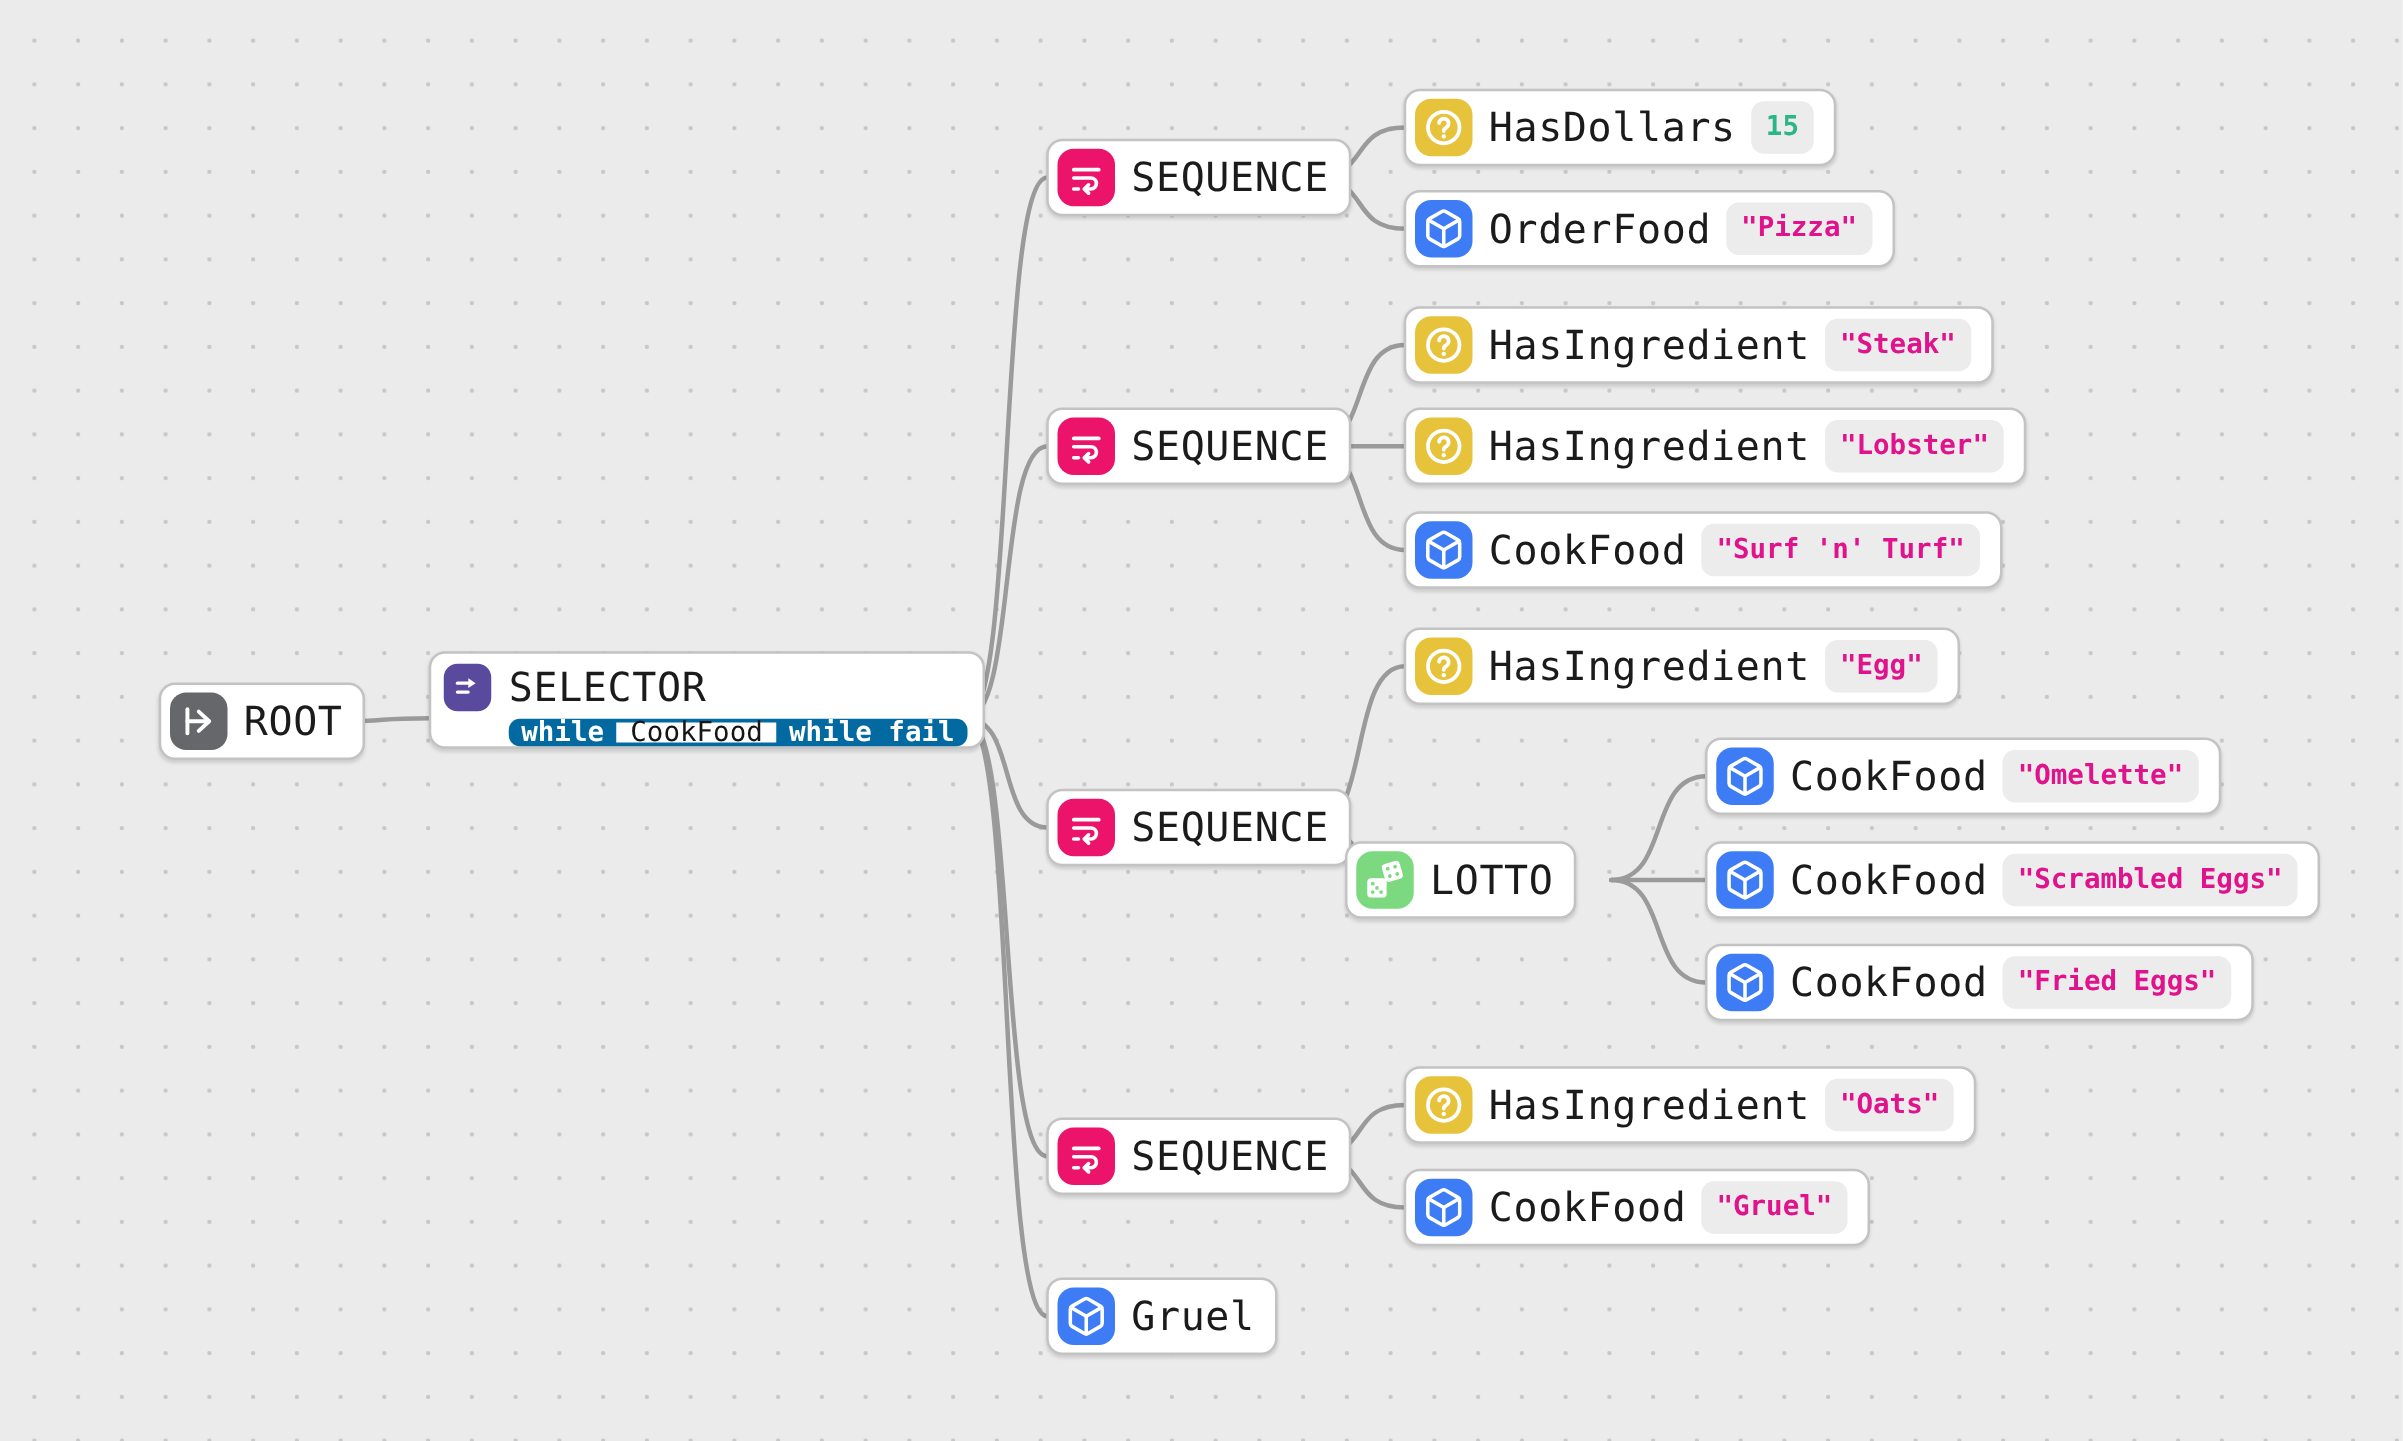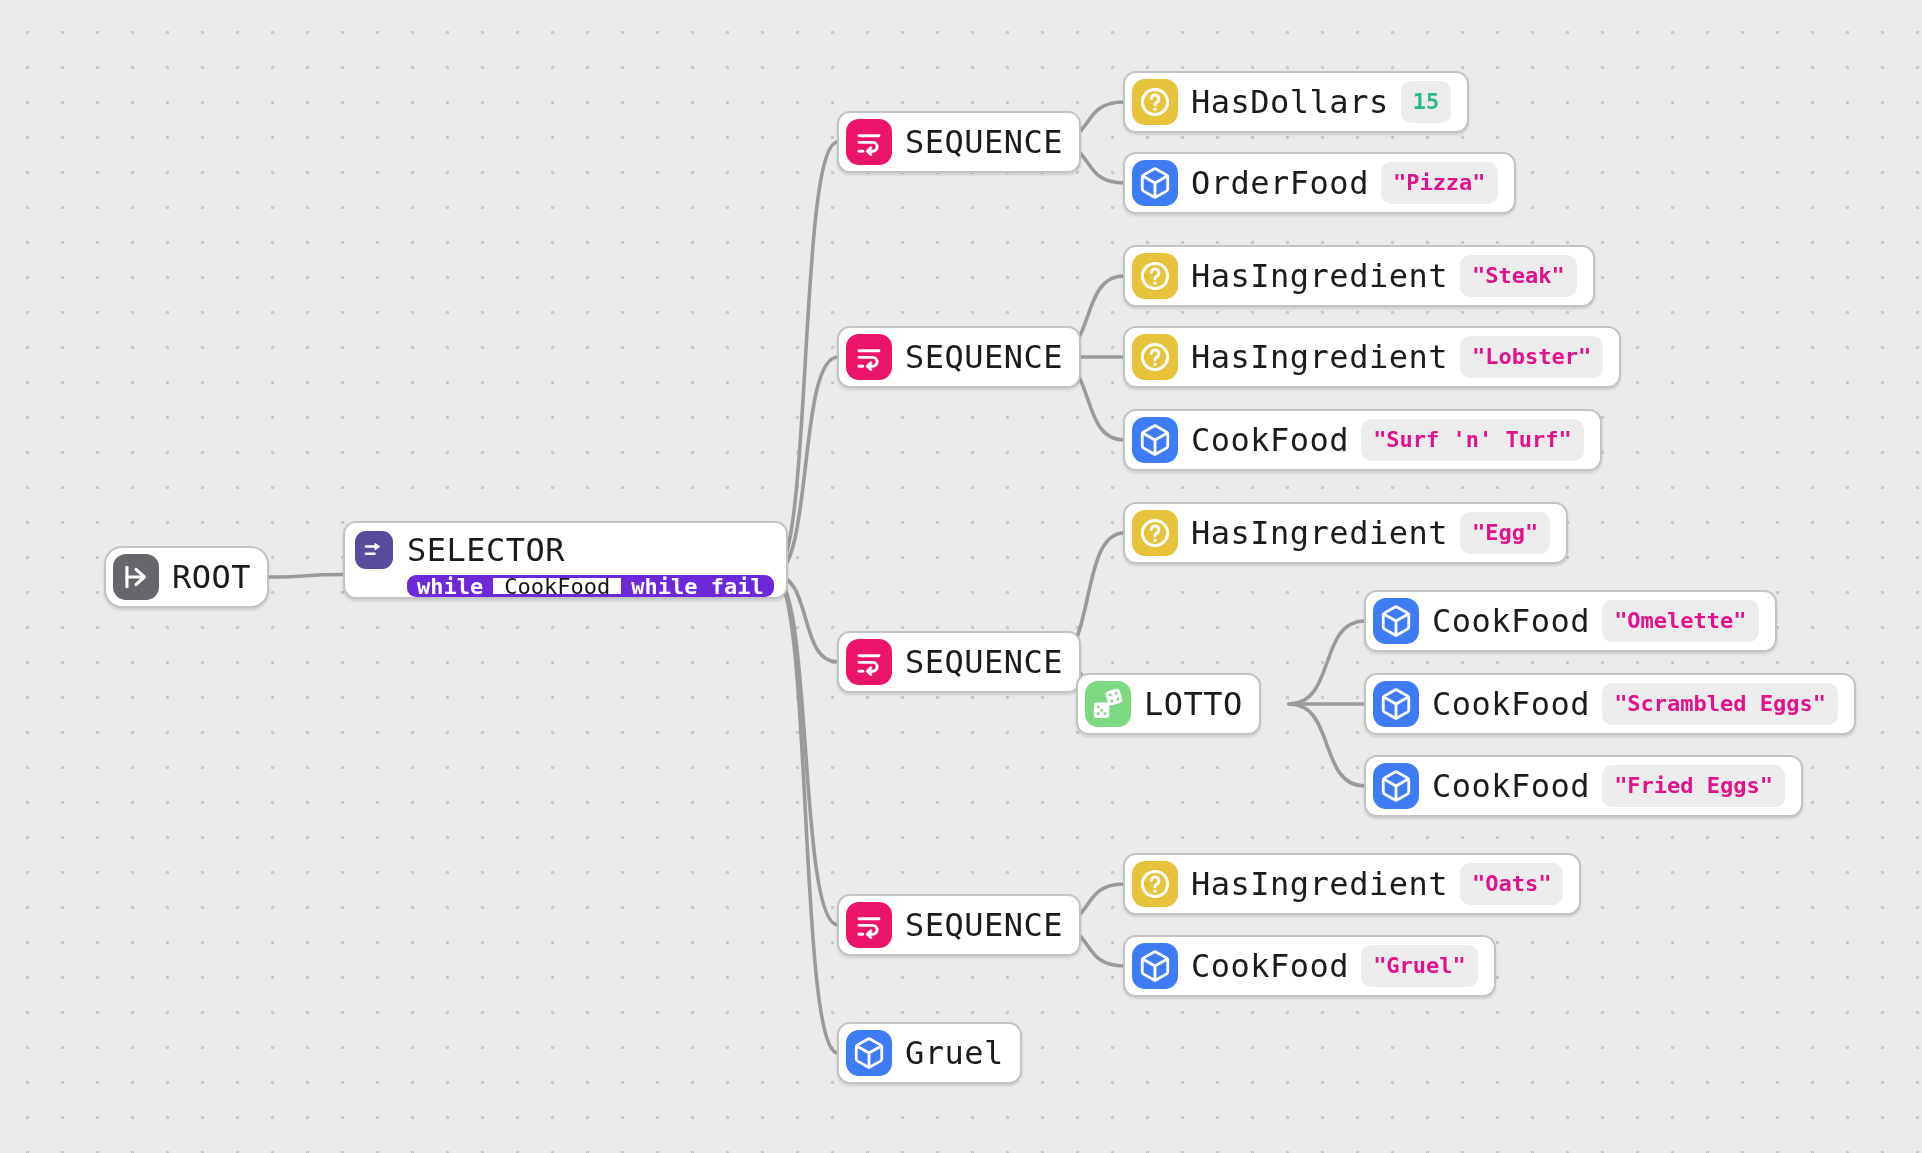--- a/index.html
+++ b/index.html
@@ -82,21 +82,21 @@
       <path d="M 1051 357 C 1096.26 357, 1078.74 357, 1124 357" stroke="#9a9a9a"></path>
       <path d="M 1051 357 C 1096.26 357, 1078.74 440, 1124 440" stroke="#9a9a9a"></path>
       <path d="M 1051 662 C 1096.26 662, 1078.74 533, 1124 533" stroke="#9a9a9a"></path>
       <path d="M 1051 662 C 1096.26 662, 1078.74 704, 1124 704" stroke="#9a9a9a"></path>
       <path d="M 1289 704 C 1336.12 704, 1317.88 621, 1365 621" stroke="#9a9a9a"></path>
       <path d="M 1289 704 C 1336.12 704, 1317.88 704, 1365 704" stroke="#9a9a9a"></path>
       <path d="M 1289 704 C 1336.12 704, 1317.88 786, 1365 786" stroke="#9a9a9a"></path>
       <path d="M 1051 925 C 1096.26 925, 1078.74 884, 1124 884" stroke="#9a9a9a"></path>
       <path d="M 1051 925 C 1096.26 925, 1078.74 966, 1124 966" stroke="#9a9a9a"></path>
     </svg>
-<div class="node" style="left: 104px; top: 546px; border-radius: 18px;">
+<div class="node" style="left: 127px; top: 546px;">
       <span class="icon" style="background: rgb(101, 103, 106);">
         <svg width="34" height="34" viewBox="0 0 24 24">
           <g fill="none" stroke="#fff" stroke-width="2.2" stroke-linecap="round" stroke-linejoin="round">
             <path d="M5.6 5.2v13.6"></path>
             <path d="M5.6 12h12"></path>
             <path d="M12 6.6 17.9 12 12 17.4"></path>
           </g>
         </svg>
       </span>
       <span class="label">ROOT</span>
@@ -107,21 +107,21 @@
           <svg width="26" height="26" viewBox="0 0 24 24">
             <g stroke="#fff" stroke-width="2.3" stroke-linecap="round" fill="none">
               <path d="M4.5 8.8h9.5"></path>
               <path d="M4.5 15.4h8"></path>
             </g>
             <path d="M12.6 5.2 18 8.8l-5.4 3.6Z" fill="#fff"></path>
           </svg>
         </span>
         <span class="label">SELECTOR</span>
       </div>
-      <div class="decorator" style="background: #6d28d9;">
+      <div class="decorator" style="background: #0369a1;">
         <span class="seg">while</span>
         <span class="seg cond">CookFood</span>
         <span class="seg">while fail</span>
       </div>
     </div>
     <div class="node" style="left: 837px; top: 111px;">
       <span class="icon" style="background: rgb(236, 19, 107);">
         <svg width="32" height="32" viewBox="0 0 24 24">
           <g fill="none" stroke="#fff" stroke-width="2.2" stroke-linecap="round" stroke-linejoin="round">
             <path d="M4.5 7.3h15"></path>

